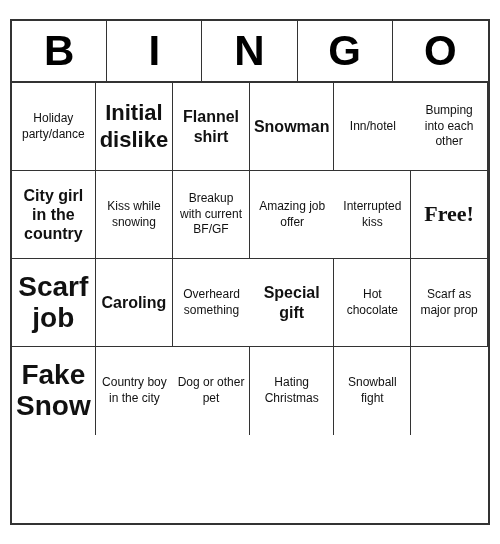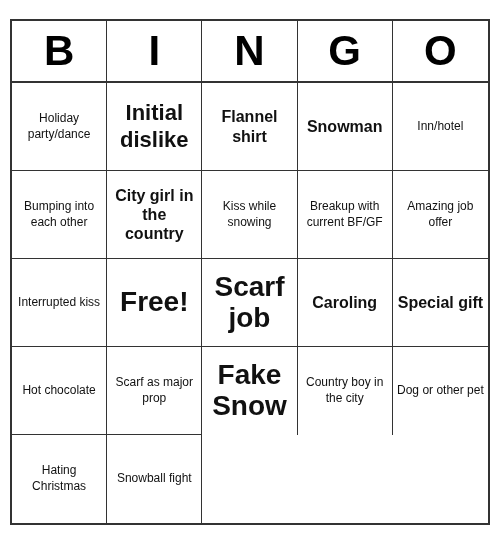--- a/index.html
+++ b/index.html
@@ -27,21 +27,21 @@
       font-weight: bold;
       padding: 6px 0;
       border-right: 1px solid #333;
       font-family: Arial, sans-serif;
     }
     .bingo-letter:last-child {
       border-right: none;
     }
     .bingo-grid {
       display: grid;
-      grid-template-columns: repeat(5, 1fr);
+      grid-template-columns: repeat(6, 1fr);
       grid-template-rows: repeat(5, 1fr);
     }
     .bingo-cell {
       border-right: 1px solid #333;
       border-bottom: 1px solid #333;
       display: flex;
       justify-content: center;
       align-items: center;
       text-align: center;
       padding: 4px;
@@ -68,22 +68,23 @@
       font-size: 16px;
       font-weight: bold;
       line-height: 1.2;
     }
     .cell-text.xlarge {
       font-size: 28px;
       font-weight: bold;
       line-height: 1.1;
     }
     .free-cell {
-      font-size: 28px;
+      font-size: 22px;
       font-weight: bold;
+      font-family: Liberation Serif, serif;
     }
   </style>
 </head>
 <body>
 
 <div class="bingo-card">
   <div class="bingo-header">
   <div class="bingo-letter">B</div>
       <div class="bingo-letter">I</div>
       <div class="bingo-letter">N</div>
@@ -127,20 +128,23 @@
       <div class="bingo-cell">
         <span class="cell-text free-cell">Free!</span>
       </div>
       <div class="bingo-cell">
         <span class="cell-text xlarge">Scarf job</span>
       </div>
       <div class="bingo-cell">
         <span class="cell-text medium">Caroling</span>
       </div>
       <div class="bingo-cell">
+        <span class="cell-text">Overheard something</span>
+      </div>
+      <div class="bingo-cell">
         <span class="cell-text medium">Special gift</span>
       </div>
       <div class="bingo-cell">
         <span class="cell-text">Hot chocolate</span>
       </div>
       <div class="bingo-cell">
         <span class="cell-text">Scarf as major prop</span>
       </div>
       <div class="bingo-cell">
         <span class="cell-text xlarge">Fake Snow</span>

